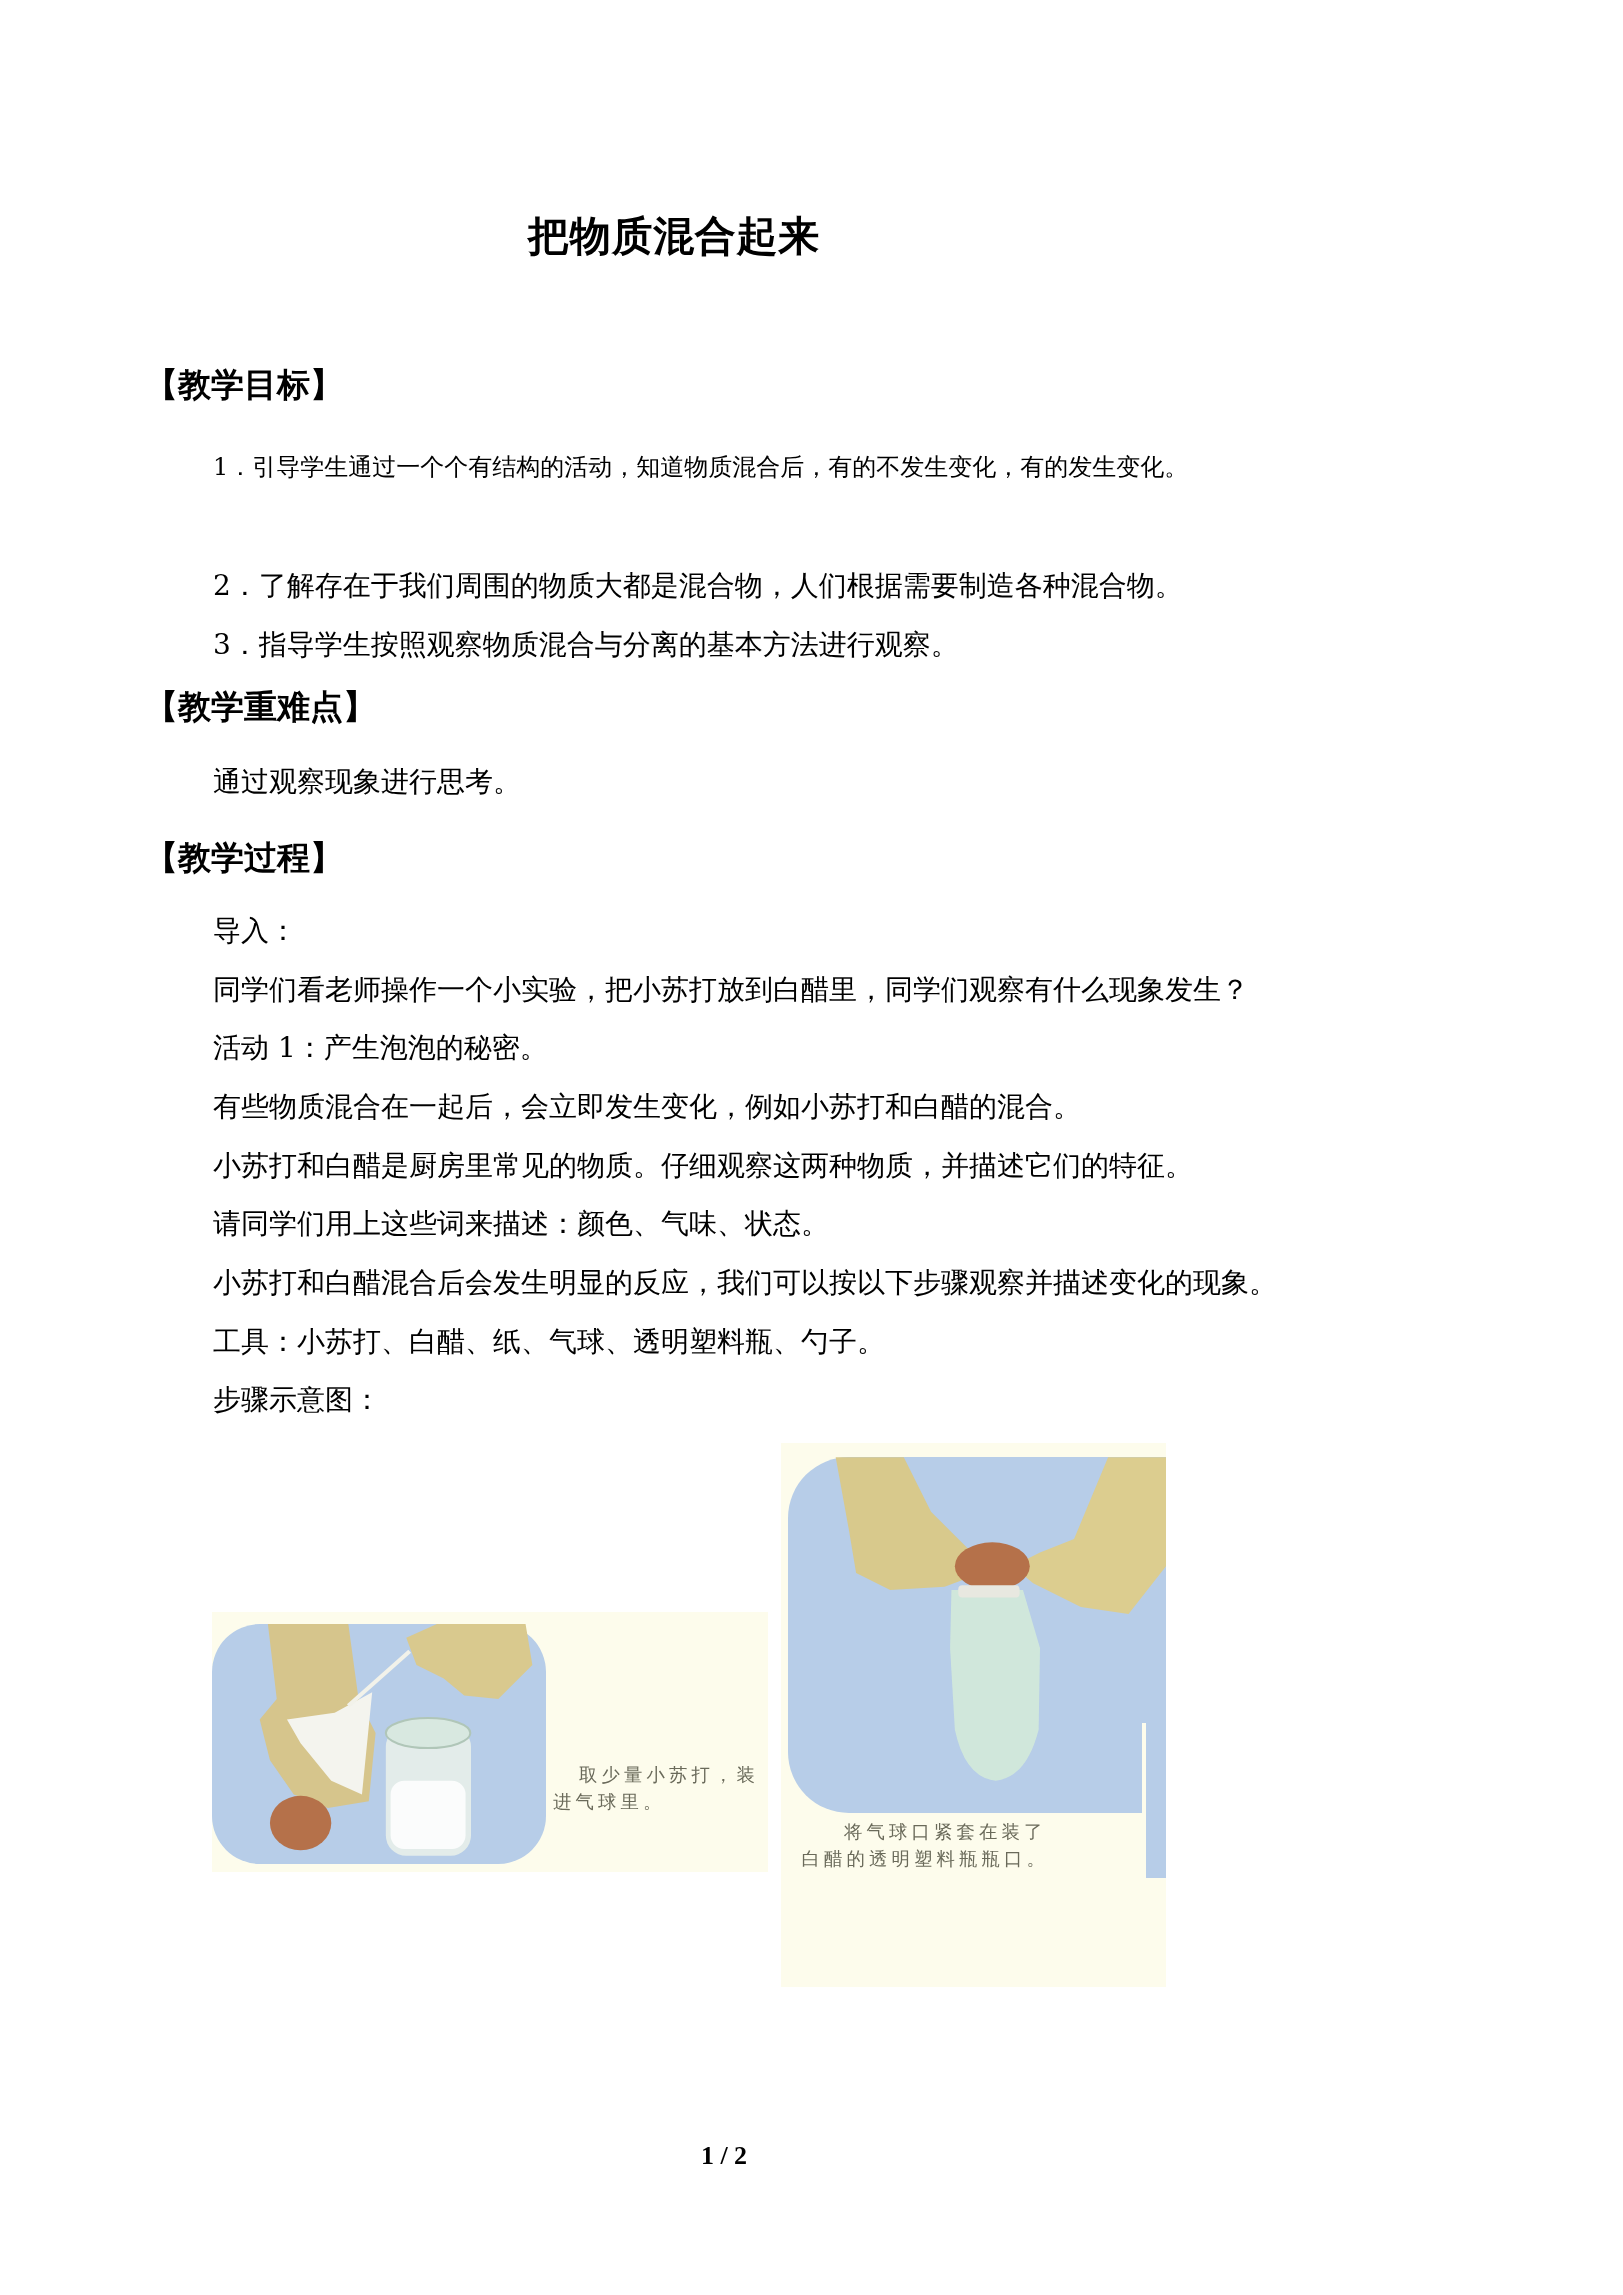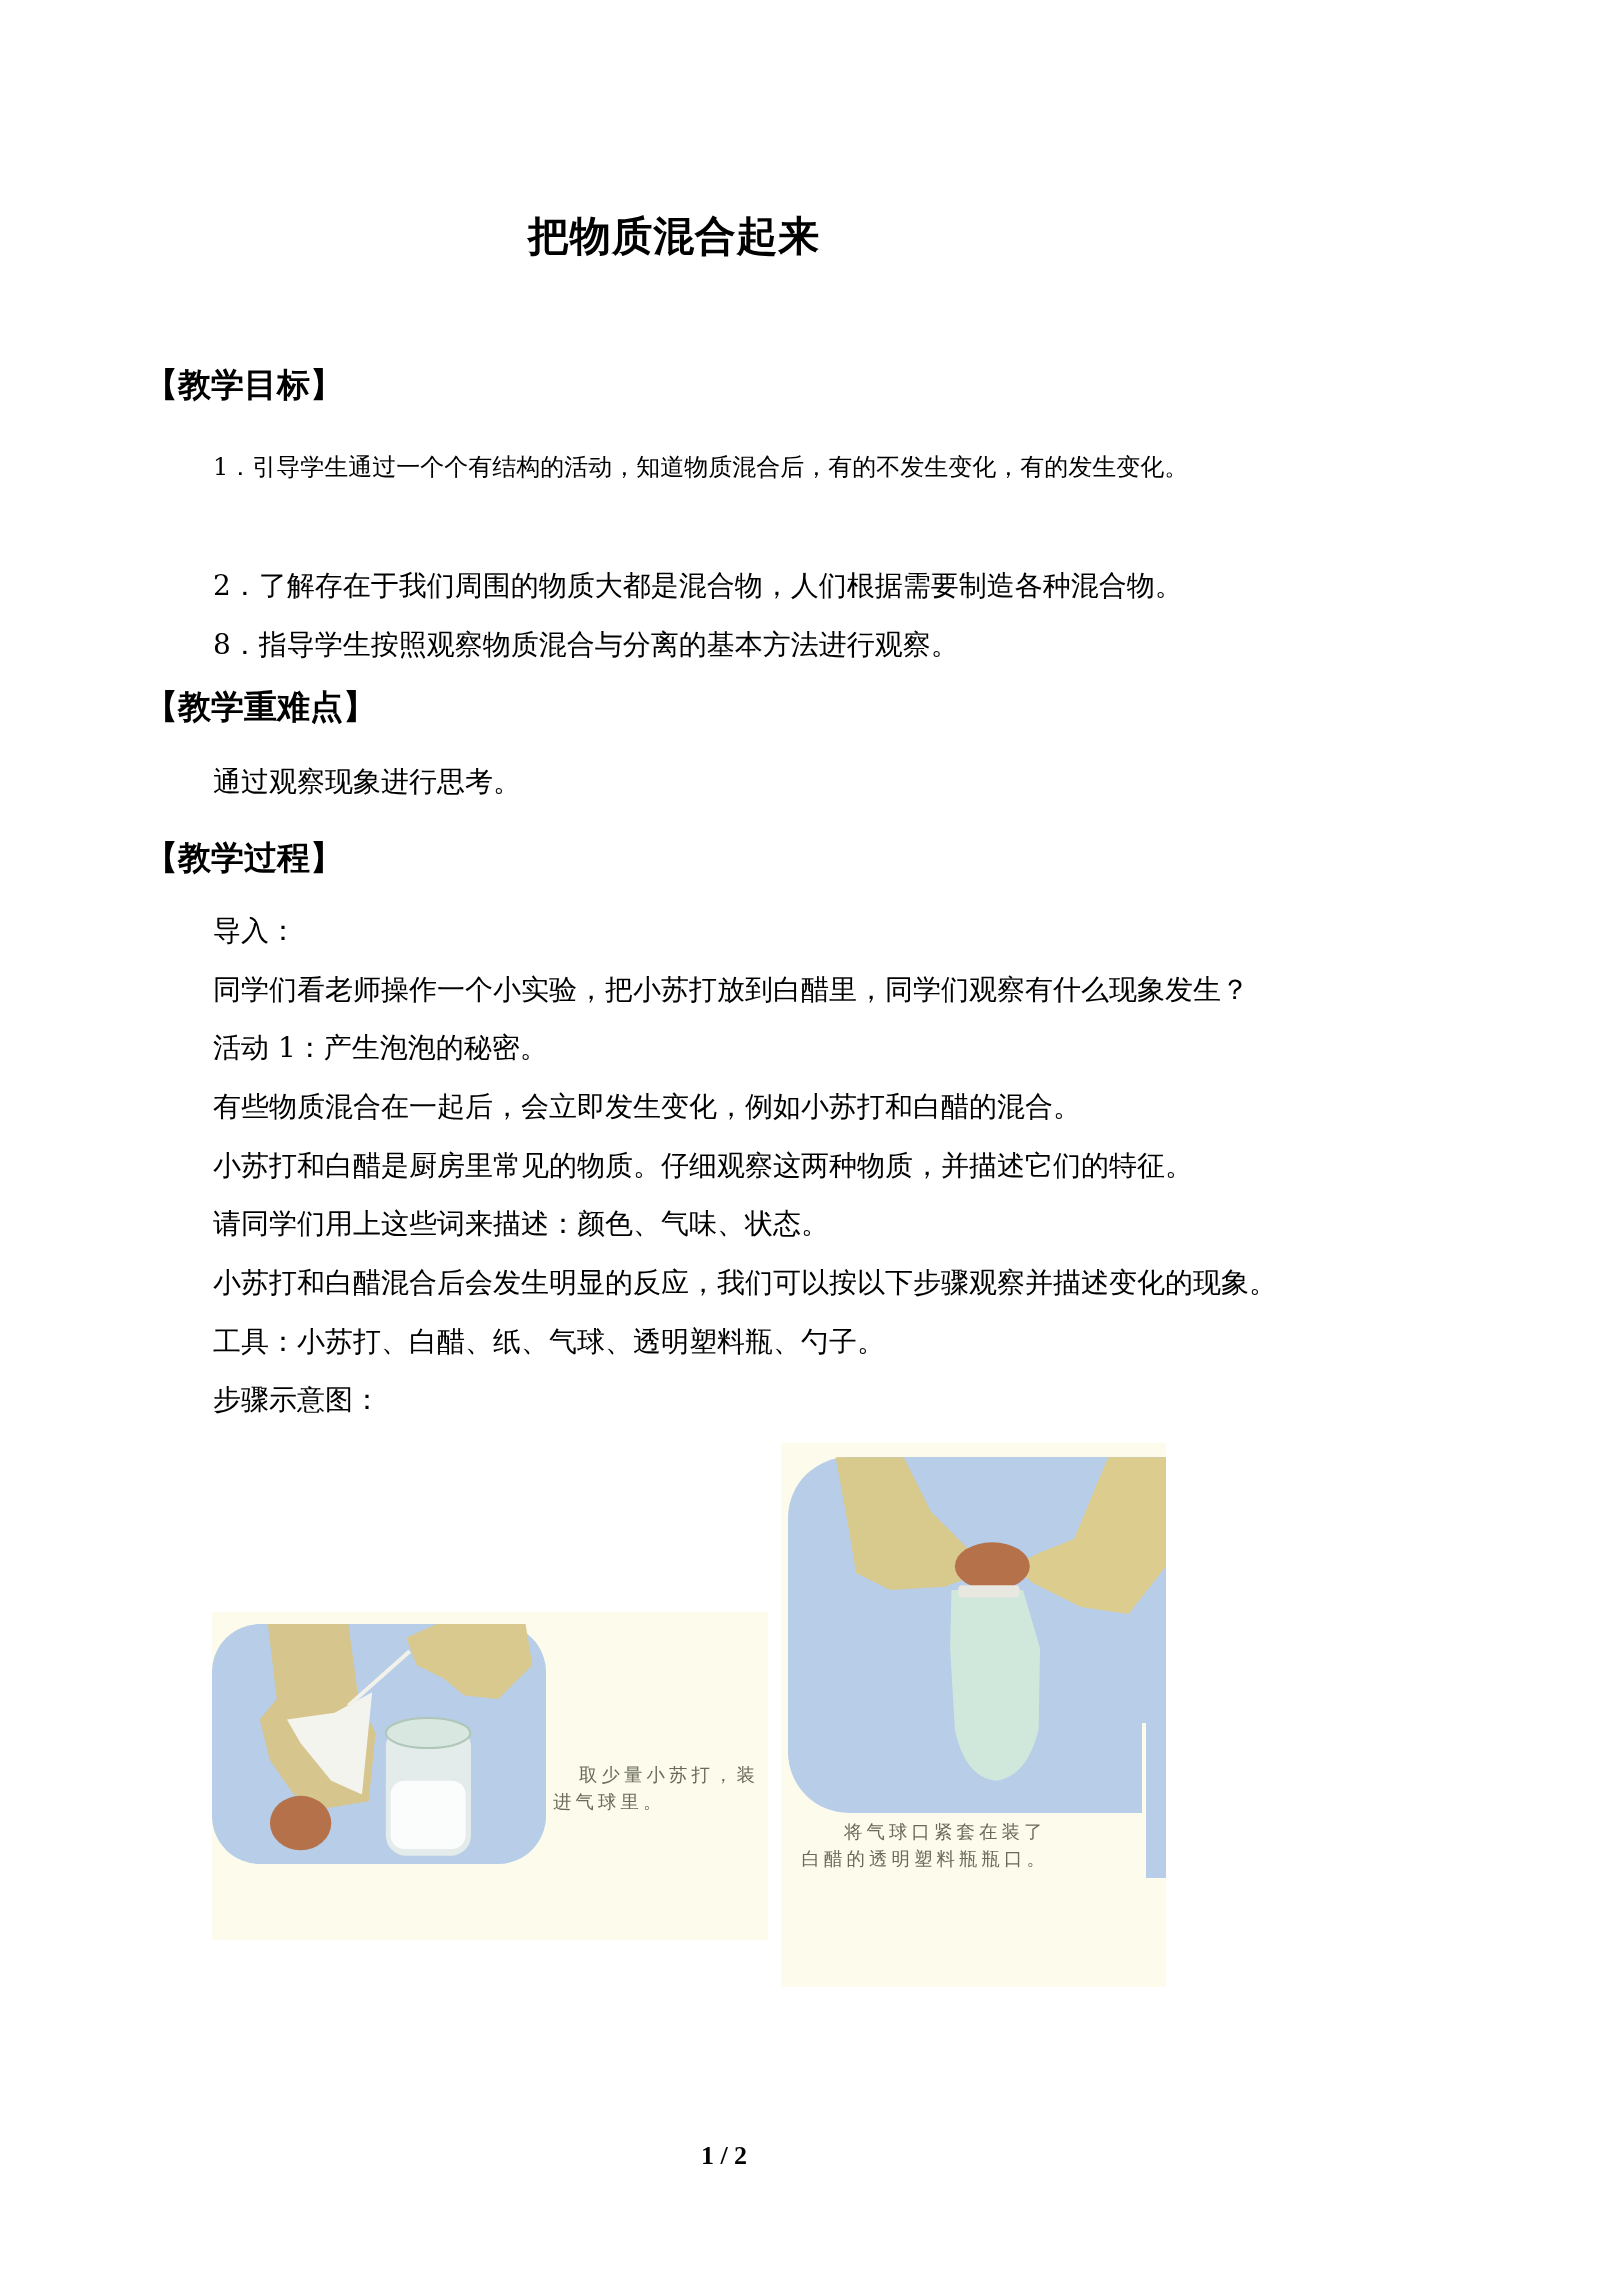--- a/index.html
+++ b/index.html
@@ -23,37 +23,37 @@
 </head>
 <body>
 
 <div>
 
   <div class="title">把物质混合起来</div>
 
   <div class="heading" style="top:363px;">【教学目标】</div>
   <div class="para indent" style="top:438px;">1．引导学生通过一个个有结构的活动，知道物质混合后，有的不发生变化，有的发生变化。</div>
   <div class="line" style="top:565px;">2．了解存在于我们周围的物质大都是混合物，人们根据需要制造各种混合物。</div>
-  <div class="line" style="top:624px;">8．指导学生按照观察物质混合与分离的基本方法进行观察。</div>
+  <div class="line" style="top:624px;">3．指导学生按照观察物质混合与分离的基本方法进行观察。</div>
 
   <div class="heading" style="top:685px;">【教学重难点】</div>
   <div class="line" style="top:761px;">通过观察现象进行思考。</div>
 
   <div class="heading" style="top:836px;">【教学过程】</div>
   <div class="line" style="top:910px;">导入：</div>
   <div class="line" style="top:969px;">同学们看老师操作一个小实验，把小苏打放到白醋里，同学们观察有什么现象发生？</div>
   <div class="line" style="top:1027px;">活动 1：产生泡泡的秘密。</div>
   <div class="line" style="top:1086px;">有些物质混合在一起后，会立即发生变化，例如小苏打和白醋的混合。</div>
   <div class="line" style="top:1145px;">小苏打和白醋是厨房里常见的物质。仔细观察这两种物质，并描述它们的特征。</div>
   <div class="line" style="top:1203px;">请同学们用上这些词来描述：颜色、气味、状态。</div>
   <div class="line" style="top:1262px;">小苏打和白醋混合后会发生明显的反应，我们可以按以下步骤观察并描述变化的现象。</div>
   <div class="line" style="top:1321px;">工具：小苏打、白醋、纸、气球、透明塑料瓶、勺子。</div>
   <div class="line" style="top:1379px;">步骤示意图：</div>
 
-  <div class="figure" style="left:212px; top:1612px; width:556px; height:328px;">
+  <div class="figure" style="left:212px; top:1612px; width:556px; height:260px;">
     <div class="photo" style="left:0; top:12.3px; width:334px; height:240px; border-radius:48px 48px 48px 48px;">
       <svg width="334" height="240" viewBox="0 0 490 352">
 
         <path d="M82 0 L200 0 L215 110 L240 160 L230 260 L170 270 L120 250 L85 200 L70 140 L95 110 Z" fill="#d6c58c"></path>
 
         <path d="M110 140 L180 130 L235 100 L220 250 L175 230 L130 175 Z" fill="#f4f4ee"></path>
 
         <path d="M200 120 L290 40" stroke="#f2f2ea" stroke-width="6"></path>
 
         <path d="M285 20 L330 0 L460 0 L470 60 L420 110 L370 105 L340 80 L300 60 Z" fill="#d9c98e"></path>

